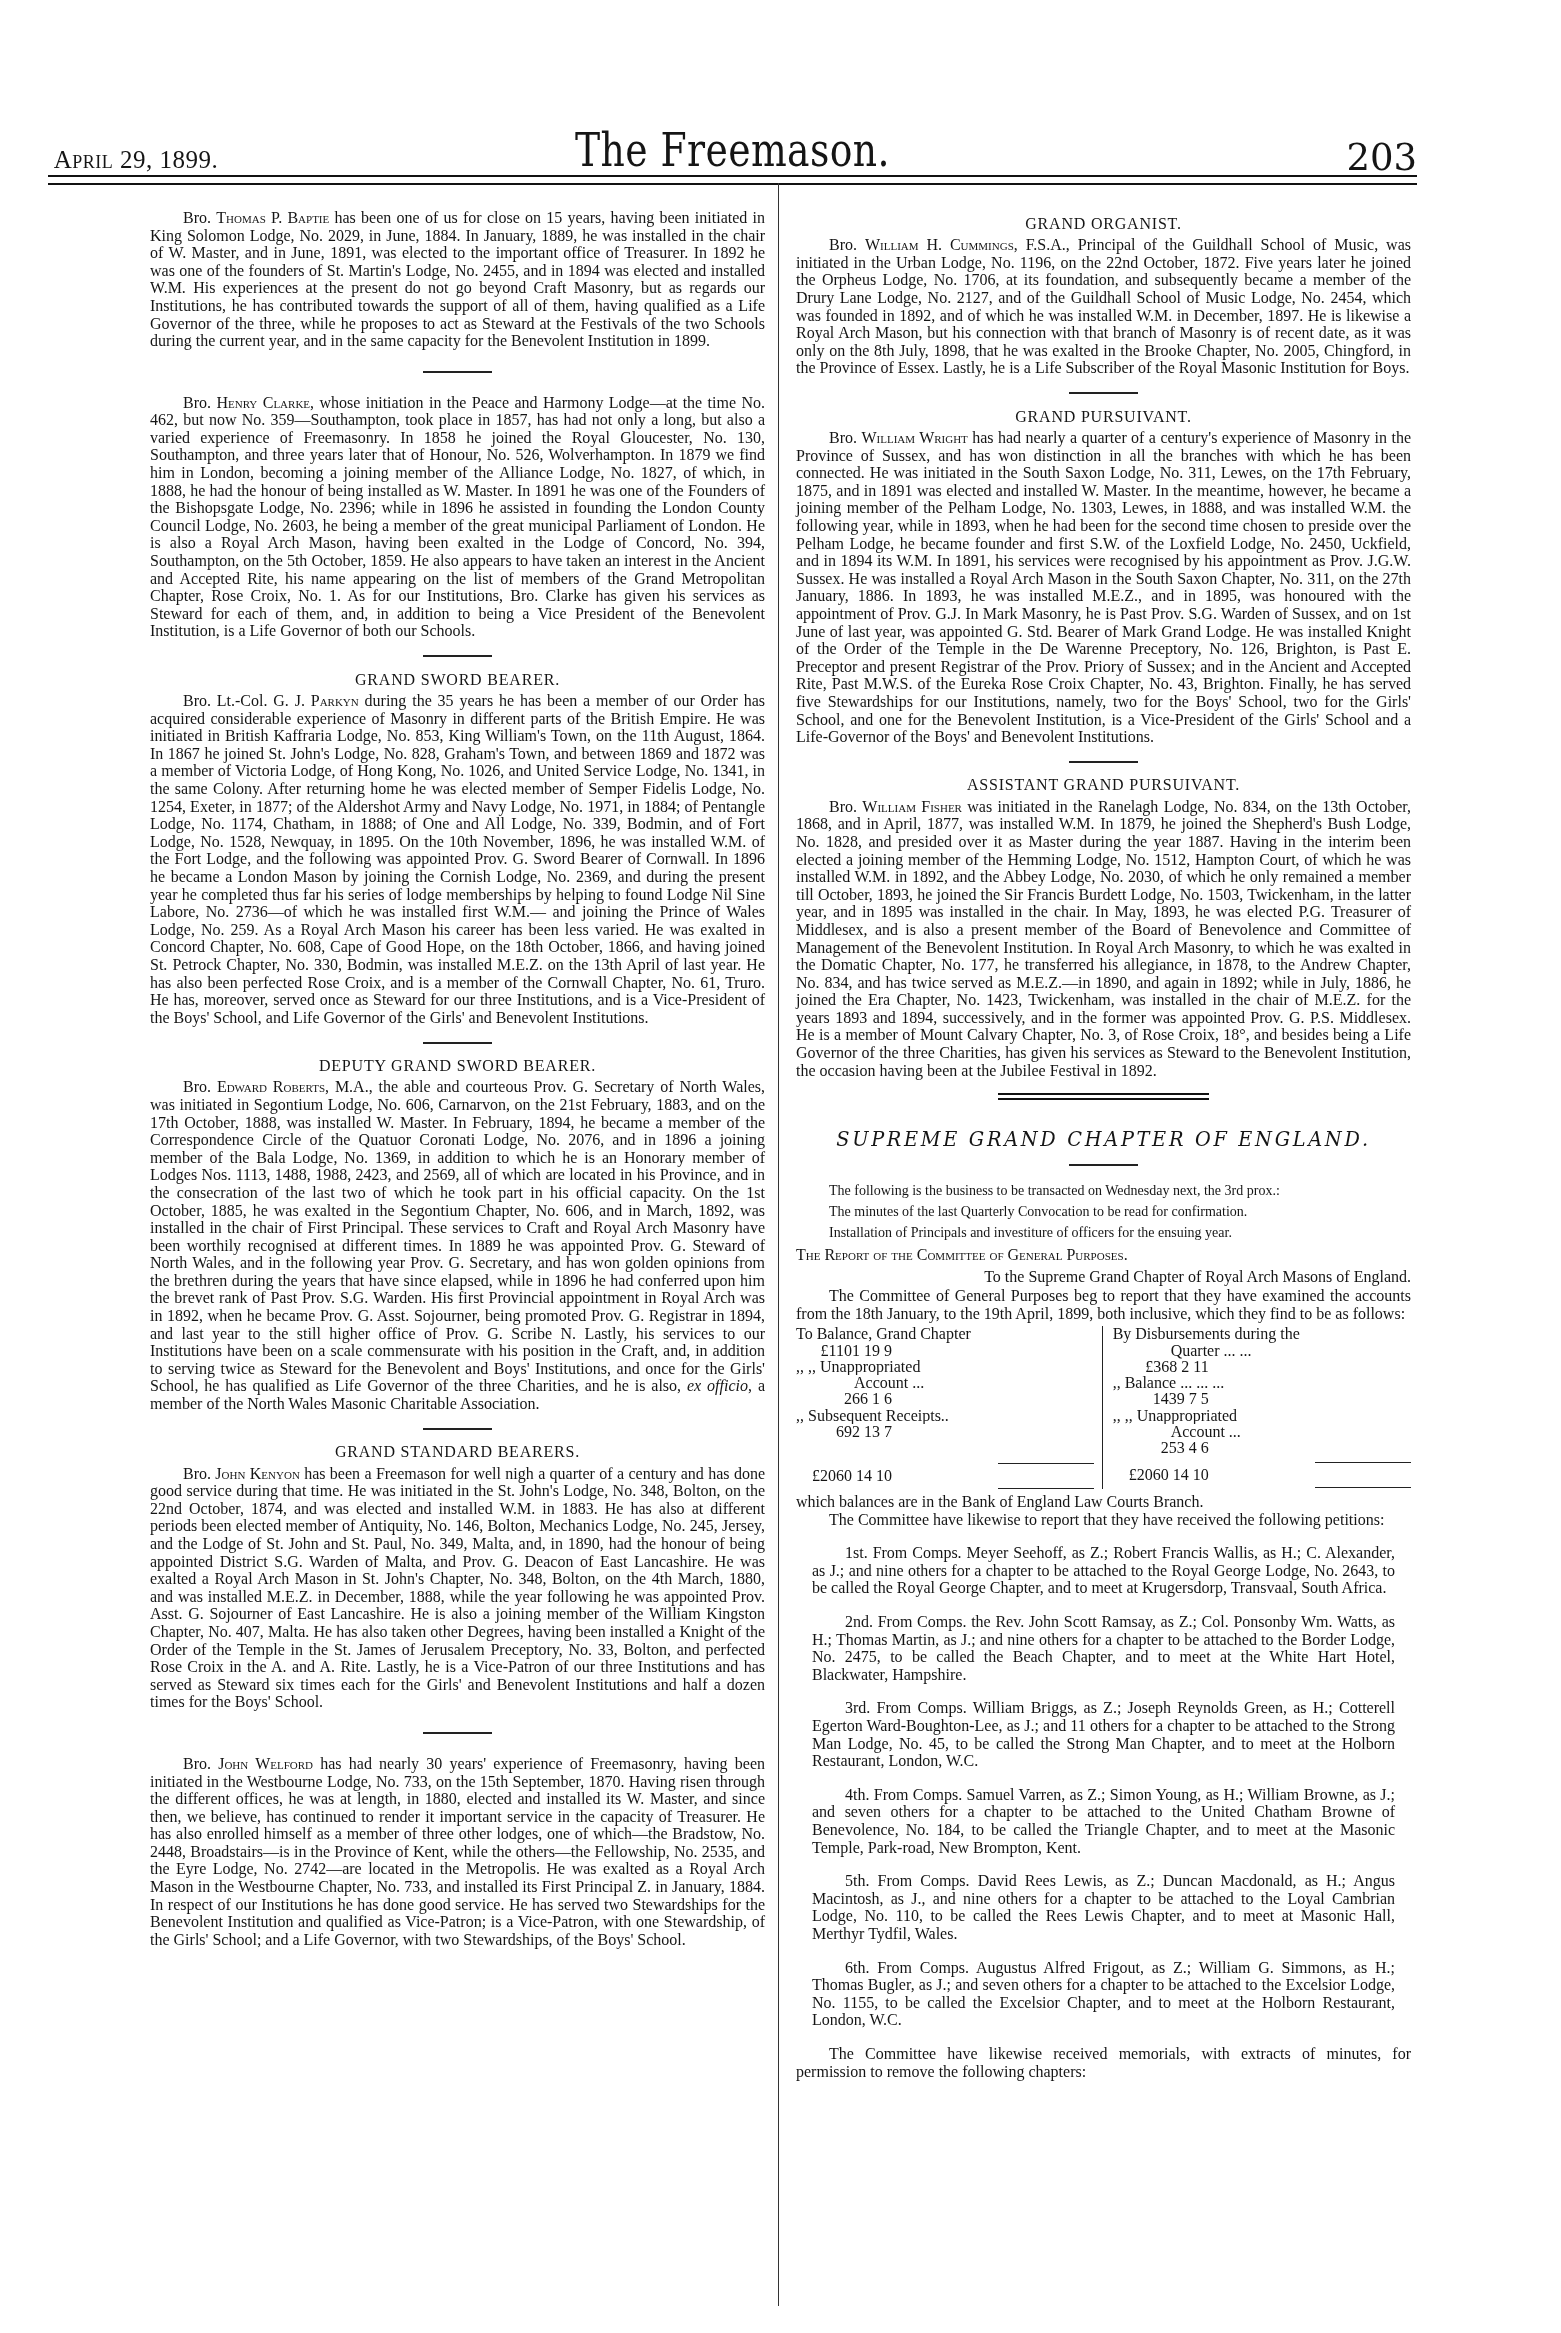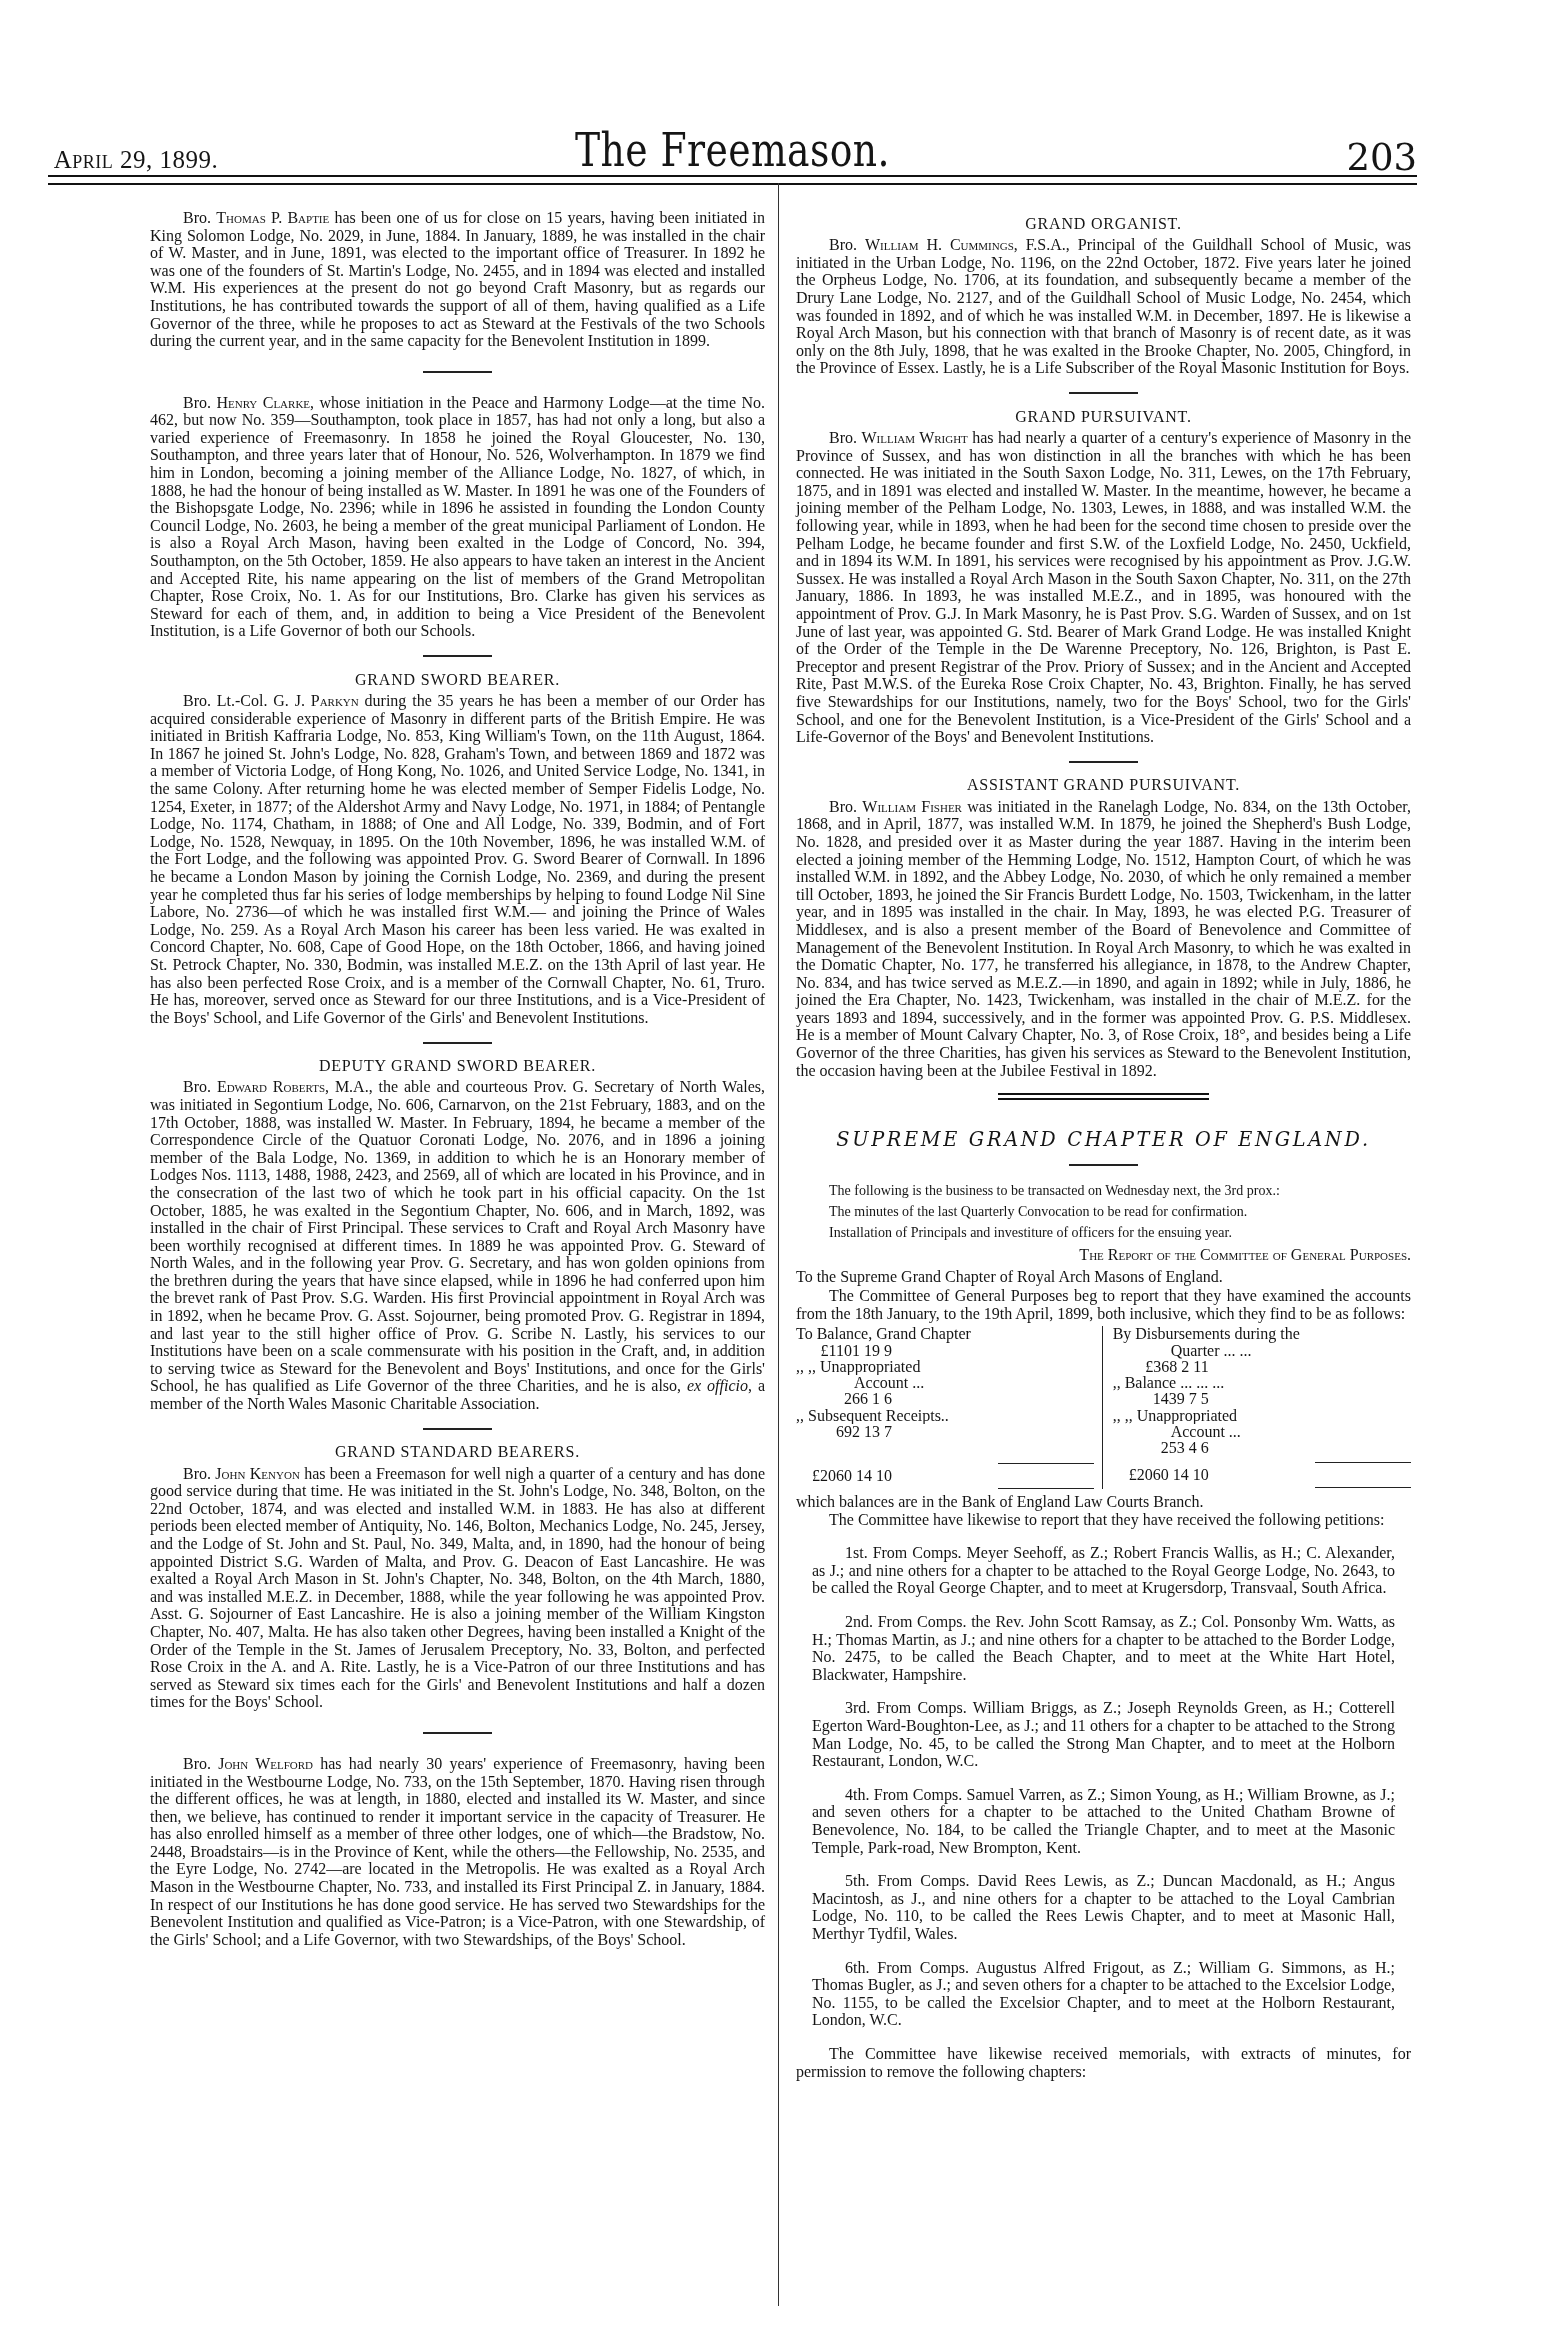--- a/index.html
+++ b/index.html
@@ -17,22 +17,22 @@
   .col-left { left: 150px; width: 615px; }
   .col-right { left: 796px; width: 615px; }
   .para { margin: 0; text-indent: 33px; }
   .sc { font-variant: small-caps; }
   .sep { width: 69px; height: 1.9px; background: #222; margin: 21px auto 21px auto; }
   .sep.small { margin: 15.4px auto 13.4px auto; }
   .heading { text-align: center; font-size: 16px; letter-spacing: 0.8px; margin: 5.8px 0 3.8px 0; text-indent: 0; }
   .double-rule { width: 211px; margin: 13.4px auto 31px auto; height: 7.7px; border-top: 2.9px solid #111; border-bottom: 2.9px solid #111; box-sizing: border-box; }
   .big-heading { text-align: center; font-style: italic; font-size: 21px; letter-spacing: 2.9px; font-family: "DejaVu Serif", serif; transform: scaleX(0.92); margin: 0 0 13.4px 0; }
   .rcol-text { font-size: 14px; line-height: 21px; }
-  .report-title { text-align: right; font-variant: small-caps; margin: 3.8px 0; text-indent: 0; }
-  .report-to { text-align: left; margin: 1.9px 0; text-indent: 0; }
+  .report-title { text-align: left; font-variant: small-caps; margin: 3.8px 0; text-indent: 0; }
+  .report-to { text-align: right; margin: 1.9px 0; text-indent: 0; }
   .accounts { display: flex; margin: 3.8px 0 3.8px 0; font-size: 16px; line-height: 16.3px; }
   .acc-side { flex: 1; position: relative; }
   .acc-side.left { border-right: 1px solid #222; padding-right: 7.7px; }
   .acc-side.right { padding-left: 9.6px; }
   .acc-row { display: flex; justify-content: space-between; white-space: nowrap; flex-direction: column; }
   .acc-label { flex: 1; overflow: hidden; }
   .acc-amt { width: 96px; text-align: right; }
   .acc-indent { padding-left: 58px; }
   .acc-total-rule { margin: 5.8px 0 3.8px auto; width: 96px; border-top: 1.9px solid #222; }
   .acc-total-rule.bottom { margin: 3.8px 0 0 auto; }

